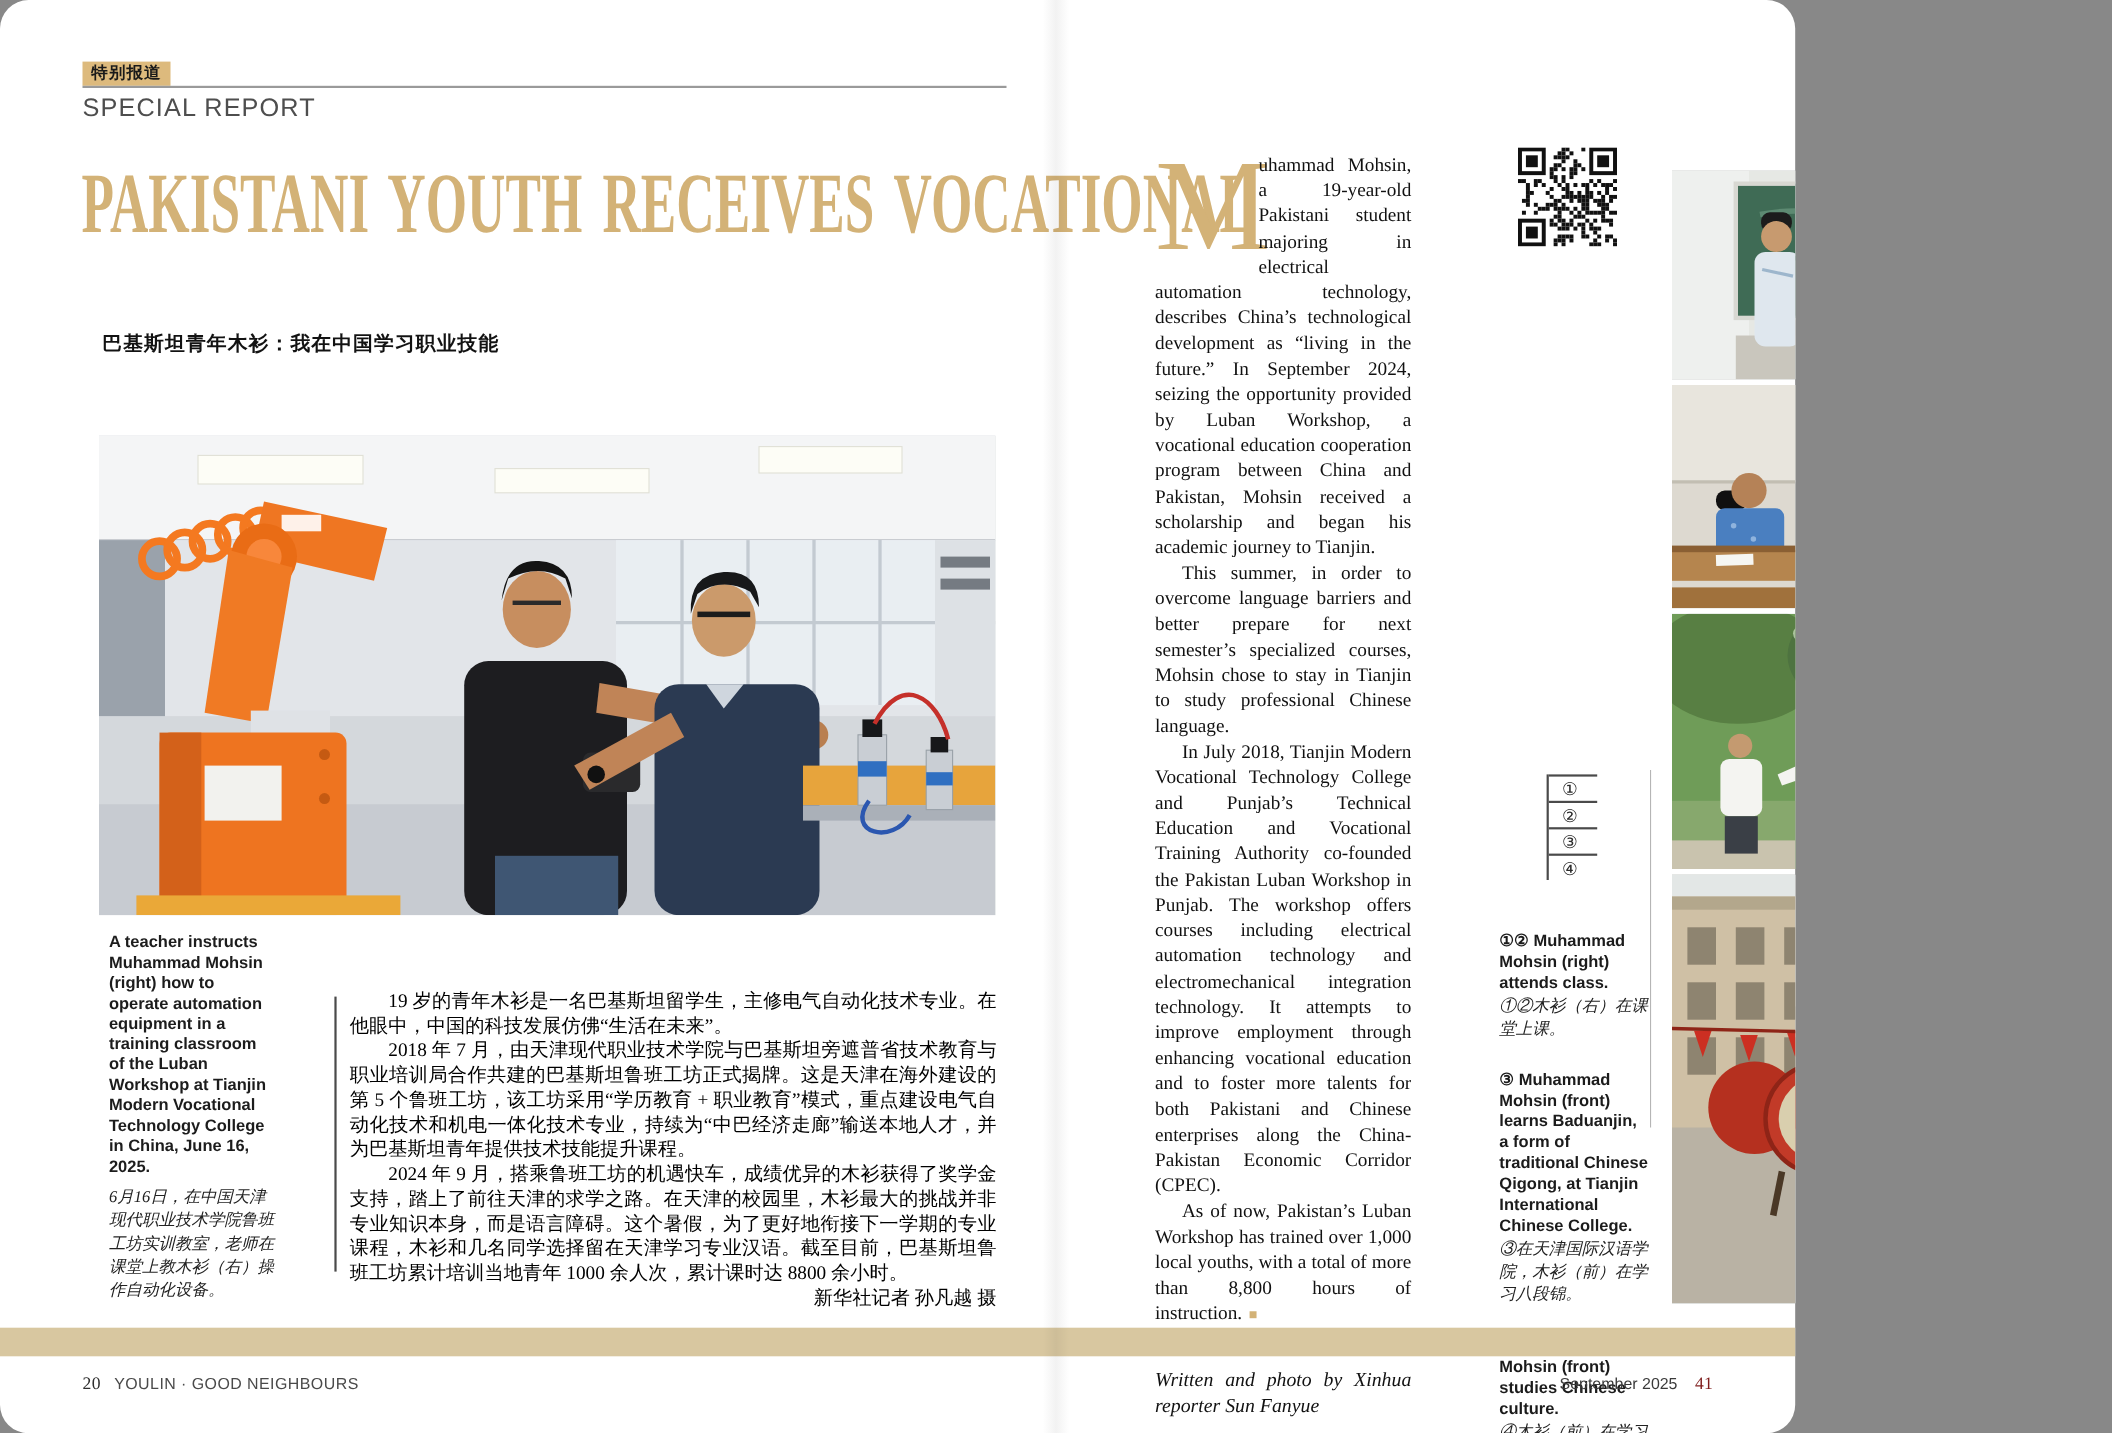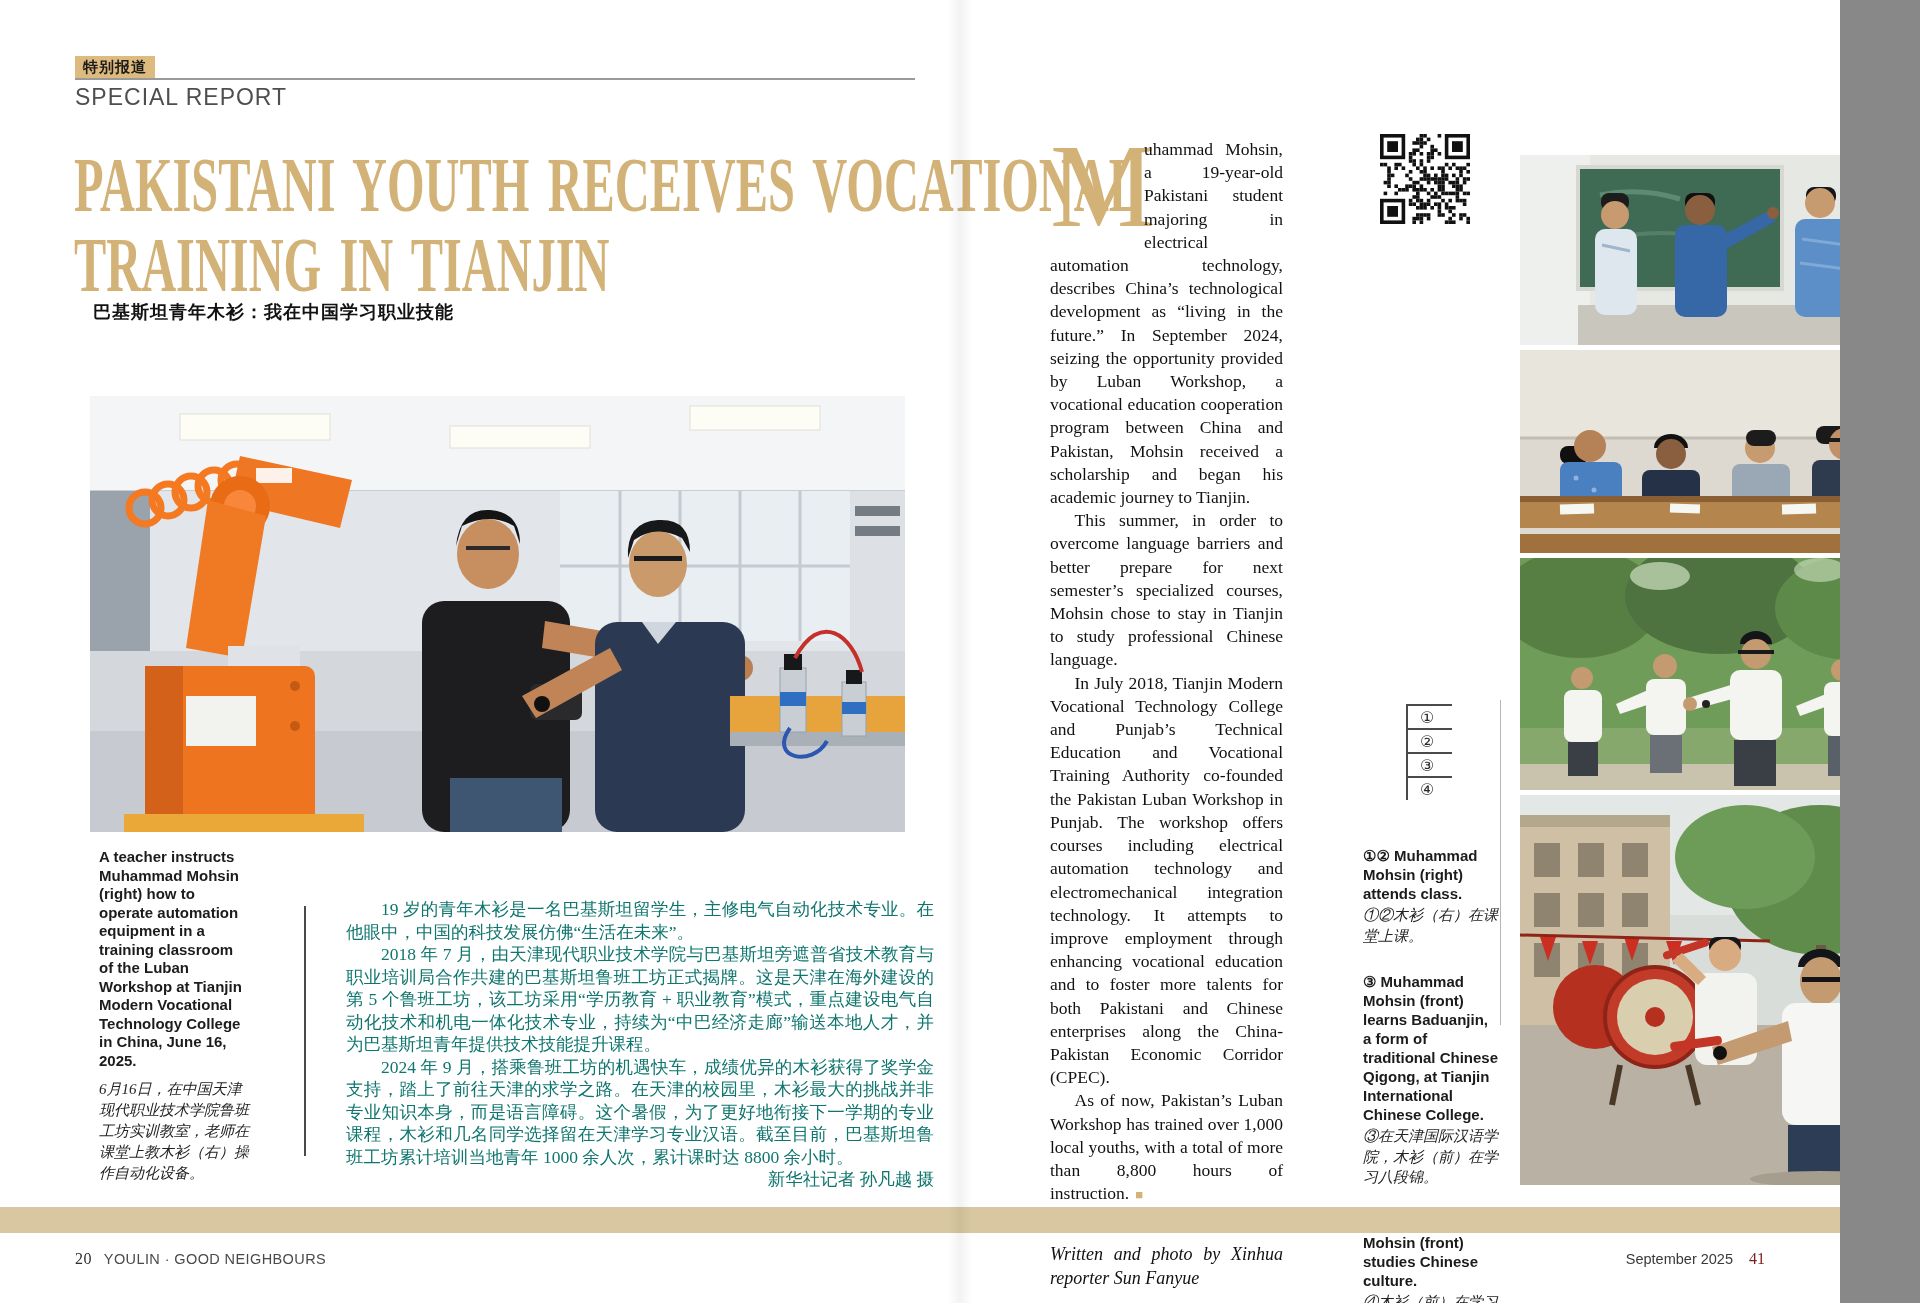--- a/index.html
+++ b/index.html
@@ -1,17 +1,17 @@
 <!DOCTYPE html>
 <html><head>
 <meta charset="utf-8">
 <style>
   html,body{margin:0;padding:0;background:#888;}
-  #page{position:relative;width:1840px;height:1303px;background:#ffffff;overflow:hidden;
-        font-family:"Liberation Sans",sans-serif;}
+  #page{position:relative;width:1632px;height:1303px;background:#ffffff;overflow:hidden;
+        font-family:"Liberation Sans",sans-serif;border-radius:26px;}
   .abs{position:absolute;}
 
   
   #badge{left:75px;top:56px;background:#ddba7d;color:#1a1a1a;font:bold 15px/20px "Liberation Sans",sans-serif;
          padding:1px 8px;letter-spacing:1px;}
   #hdr-rule{left:75px;top:78px;width:840px;height:2px;background:#9a9a9a;}
   #special-report{left:75px;top:84px;font:23px "Liberation Sans",sans-serif;color:#4e4e4e;letter-spacing:1px;}
 
   
   .title-line{color:#d3b277;font-family:"Liberation Serif",serif;font-weight:bold;font-size:78px;line-height:1;
@@ -23,21 +23,21 @@
 
   
   #main-photo{left:90px;top:396px;width:815px;height:436px;overflow:hidden;background:#dfe2e6;}
   #main-caption{left:75px;top:848px;width:152px;margin-left:24px;}
   .cap-en{font:bold 15px/18.5px "Liberation Sans",sans-serif;color:#1c1c1c;}
   .cap-cn{font:italic 15px/21px "Liberation Serif",serif;color:#222;margin-top:9px;}
 
   
   #cn-rule{left:304px;top:906px;width:2px;height:250px;background:#4a4a4a;}
   #cn-body{left:318px;top:898px;width:588px;font-family:"Liberation Serif",serif;font-size:17.5px;
-           line-height:22.5px;color:#0f766e;text-align:justify;margin-left:28px;}
+           line-height:22.5px;color:#000000;text-align:justify;}
   #cn-body p{margin:0;text-indent:2em;}
   #cn-byline{text-align:right;margin-top:5px;text-indent:0 !important;}
 
   
   #en-col{left:1050px;top:138px;width:233px;font-family:"Liberation Serif",serif;font-size:17.5px;
           line-height:23.2px;color:#111;text-align:justify;}
   #en-col p{margin:0;}
   #en-col p + p{text-indent:1.4em;}
   .drop{float:left;font-family:"Liberation Serif",serif;font-size:118px;line-height:86px;height:90px;
         width:88px;color:#d3b277;margin:6px 6px 0 0;}
@@ -80,21 +80,20 @@
 </head>
 <body>
 
 <div id="page">
 
   <div class="abs" id="badge">特别报道</div>
   <div class="abs" id="hdr-rule"></div>
   <div class="abs" id="special-report">SPECIAL REPORT</div>
 
   <div class="abs title-line" id="title1"><span>PAKISTANI YOUTH RECEIVES VOCATIONAL</span></div>
-  <div class="abs title-line" id="title2"><span>TRAINING IN TIANJIN</span></div>
   <div class="abs" id="subtitle">巴基斯坦青年木衫：我在中国学习职业技能</div>
 
   <div class="abs" id="main-photo">
     <svg width="815" height="436" viewBox="0 0 815 436">
       <rect width="815" height="436" fill="#e8eaec"></rect>
       <rect x="0" y="0" width="815" height="95" fill="#f4f5f6"></rect>
       <line x1="0" y1="95" x2="815" y2="95" stroke="#c9ccd1" stroke-width="2"></line>
       <rect x="90" y="18" width="150" height="26" fill="#fdfdf6" stroke="#e0e0d6"></rect>
       <rect x="360" y="30" width="140" height="22" fill="#fdfdf6" stroke="#e0e0d6"></rect>
       <rect x="600" y="10" width="130" height="24" fill="#fdfdf6" stroke="#e0e0d6"></rect>

